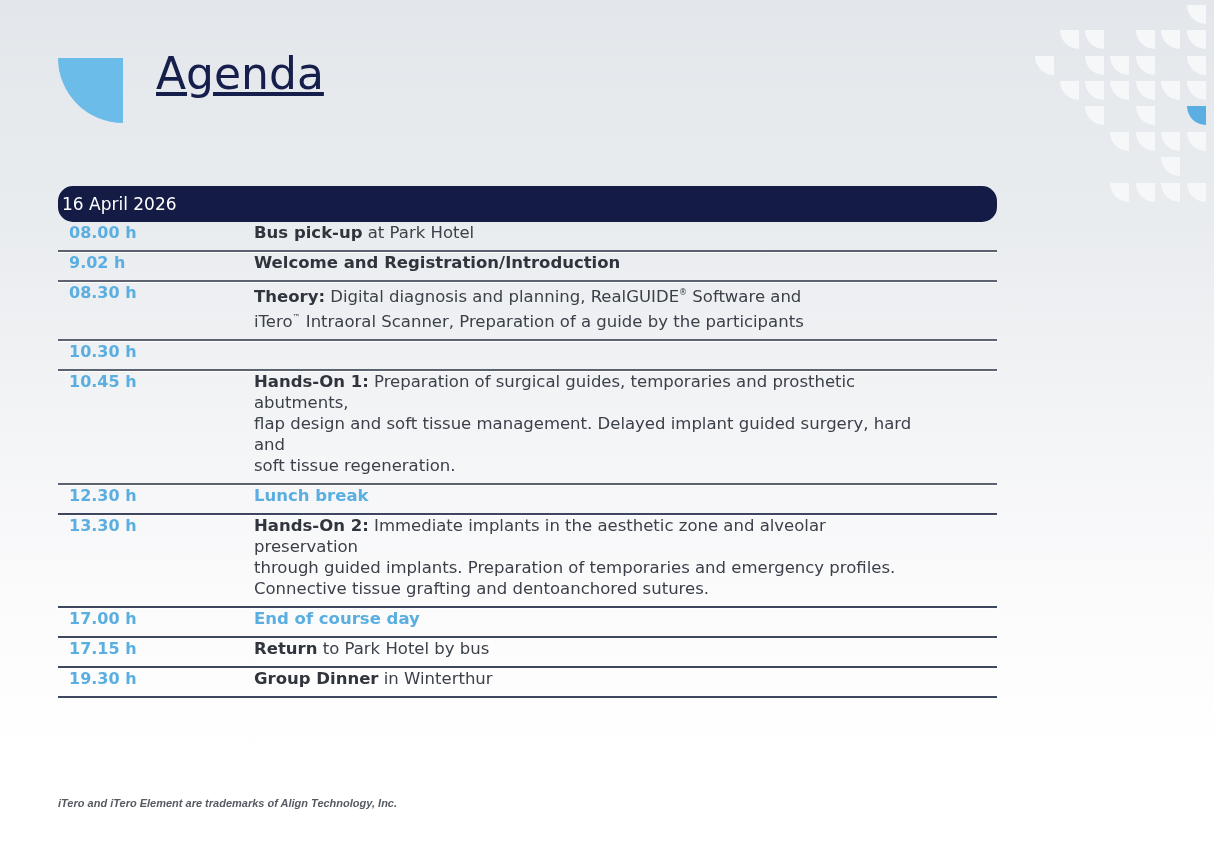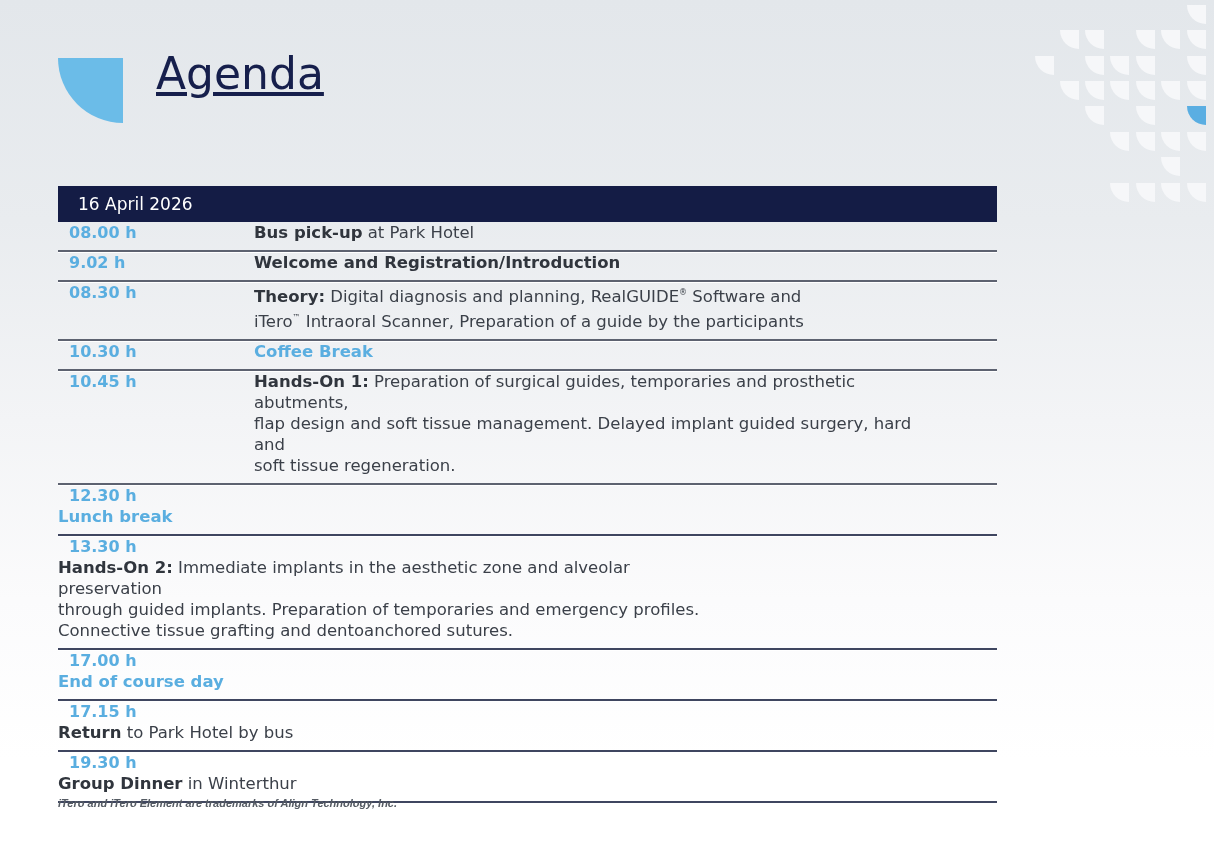--- a/index.html
+++ b/index.html
@@ -27,30 +27,31 @@
     background: #f6f7f9;
     border-bottom-left-radius: 19px;
   }
   .pattern .tile.accent { background: #5aaee2; }
 
   .agenda {
     position: absolute; left: 58px; top: 186px; width: 939px;
   }
   .agenda-header {
     height: 36px; background: #141c45; color: #ffffff;
-    font-size: 17px; line-height: 37px; padding-left: 20px; box-sizing: border-box;
+    font-size: 17px; line-height: 37px; padding-left: 4px; box-sizing: border-box;
     font-family: "DejaVu Sans", sans-serif;
+    border-radius: 15px;
   }
   .row {
     position: relative; display: flex; box-sizing: border-box;
     border-bottom: 2px solid #5d6270;
     box-shadow: 0 1px 0 #ffffff;
     padding-bottom: 7px;
   }
-  .row.navy { border-bottom-color: #3f4660; flex-direction: column; }
+  .row.navy { border-bottom-color: #3f4660; }
   .time {
     width: 196px; padding-left: 11px; box-sizing: border-box;
     color: #5aaee0; font-weight: bold; font-size: 16px; line-height: 21px;
     font-family: "DejaVu Sans", sans-serif;
   }
   .desc {
     width: 680px; font-size: 16.5px; line-height: 21px; color: #3b4049;
     font-family: "DejaVu Sans", sans-serif;
   }
   .desc b { font-weight: bold; color: #30353d; }
@@ -125,21 +126,20 @@
     <div class="time">08.30 h</div>
     <div class="desc">
       <b>Theory:</b>
       <span>Digital diagnosis and planning, RealGUIDE</span><sup>®</sup><span> Software and</span><br>
       <span>iTero</span><sup>™</sup><span> Intraoral Scanner, Preparation of a guide by the participants</span>
     </div>
   </div>
 
   <div class="row">
     <div class="time">10.30 h</div>
-    <div class="desc highlight">Coffee Break</div>
   </div>
 
   <div class="row">
     <div class="time">10.45 h</div>
     <div class="desc">
       <b>Hands-On 1:</b>
       <span>Preparation of surgical guides, temporaries and prosthetic abutments,</span><br>
       <span>flap design and soft tissue management. Delayed implant guided surgery, hard and</span><br>
       <span>soft tissue regeneration.</span>
     </div>

